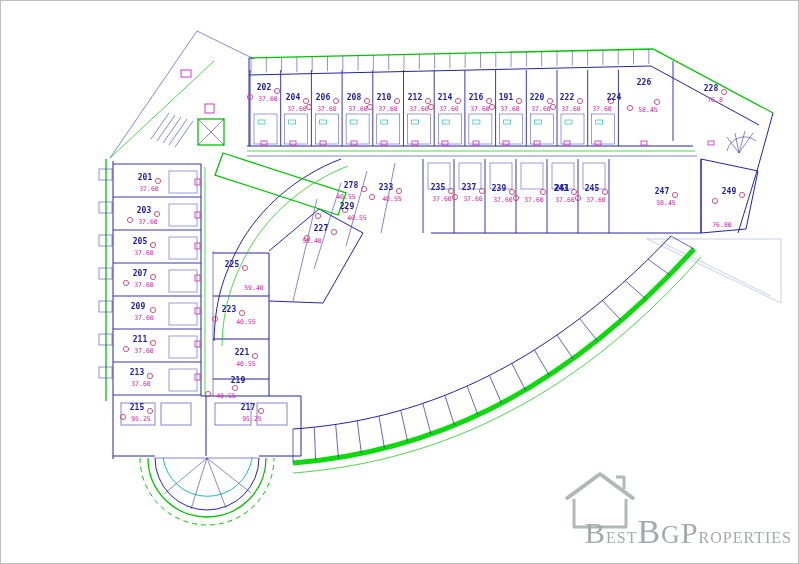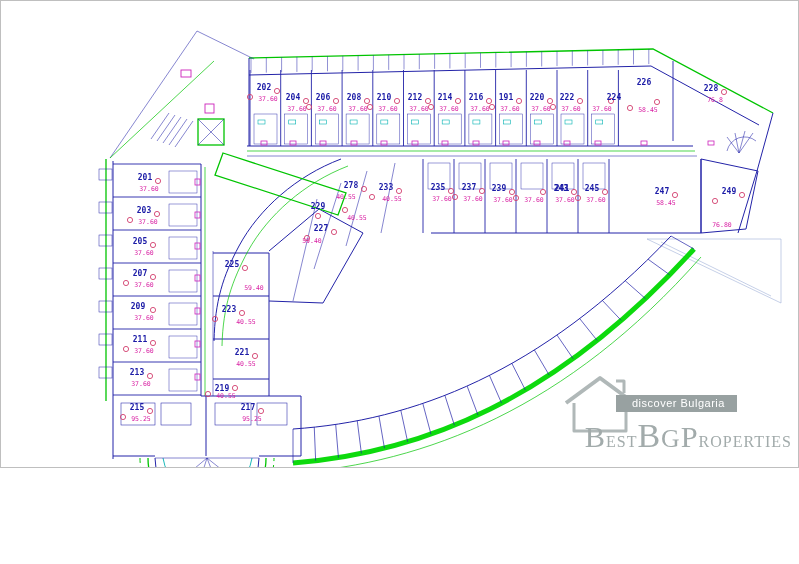--- a/index.html
+++ b/index.html
@@ -1,17 +1,17 @@
 <!DOCTYPE html>
 <html><head>
 <meta charset="utf-8">
 <style>
   html,body{margin:0;padding:0;background:#ffffff;}
   .canvas{
-    position:relative;width:799px;height:468px;background:#ffffff;
+    position:relative;width:799px;height:564px;background:#ffffff;
     border:1px solid #bfbfbf;box-sizing:border-box;overflow:hidden;
     font-family:"DejaVu Sans","Liberation Sans",sans-serif;
   }
   svg.plan{position:absolute;left:0;top:0;}
   
   .w {stroke:#2323a8;stroke-width:1;fill:none}
   .w2{stroke:#2323a8;stroke-width:.55;fill:none}
   .g {stroke:#00c400;stroke-width:1.3;fill:none}
   .g2{stroke:#00c400;stroke-width:.7;fill:none}
   .gb{stroke:#00d800;stroke-width:5;fill:none;opacity:.95}
@@ -319,21 +319,21 @@
       <span class="lbl no" style="left: 536px; top: 97px;">220</span>
       <span class="lbl area" style="left: 540px; top: 108px;">37.60</span>
       <span class="lbl no" style="left: 566px; top: 97px;">222</span>
       <span class="lbl area" style="left: 570px; top: 108px;">37.60</span>
       <span class="lbl no" style="left: 597px; top: 97px; margin-left: 16px;">224</span>
       <span class="lbl area" style="left: 601px; top: 108px;">37.60</span>
       <span class="lbl no" style="left: 643px; top: 82px;">226</span>
       <span class="lbl area" style="left: 647px; top: 109px;">58.45</span>
       <span class="lbl no" style="left: 710px; top: 88px;">228</span>
       <span class="lbl area" style="left: 714px; top: 99px;">76.8</span>
-      <span class="lbl no" style="left: 317px; top: 206px; text-align: center;">229</span>
+      <span class="lbl no" style="left: 346px; top: 206px; text-align: center;">229</span>
       <span class="lbl area" style="left: 356px; top: 217px;">40.55</span>
       <span class="lbl no" style="left: 350px; top: 185px;">278</span>
       <span class="lbl area" style="left: 345px; top: 196px;">40.55</span>
       <span class="lbl no" style="left: 385px; top: 187px;">233</span>
       <span class="lbl area" style="left: 391px; top: 198px;">40.55</span>
       <span class="lbl no" style="left: 437px; top: 187px;">235</span>
       <span class="lbl area" style="left: 441px; top: 198px;">37.60</span>
       <span class="lbl no" style="left: 468px; top: 187px;">237</span>
       <span class="lbl area" style="left: 472px; top: 198px;">37.60</span>
       <span class="lbl no" style="left: 498px; top: 188px;">239</span>
@@ -359,36 +359,35 @@
       <span class="lbl no" style="left: 137px; top: 306px; text-align: center;">209</span>
       <span class="lbl area" style="left: 143px; top: 317px;">37.60</span>
       <span class="lbl no" style="left: 139px; top: 339px;">211</span>
       <span class="lbl area" style="left: 143px; top: 350px;">37.60</span>
       <span class="lbl no" style="left: 136px; top: 372px;">213</span>
       <span class="lbl area" style="left: 140px; top: 383px;">37.60</span>
       <span class="lbl no" style="left: 136px; top: 407px;">215</span>
       <span class="lbl area" style="left: 140px; top: 418px;">95.25</span>
       <span class="lbl no" style="left: 247px; top: 407px;">217</span>
       <span class="lbl area" style="left: 251px; top: 418px;">95.25</span>
-      <span class="lbl no" style="left: 221px; top: 388px;">219</span>
+      <span class="lbl no" style="left: 221px; top: 380px; padding-left: 32px;">219</span>
       <span class="lbl area" style="left: 225px; top: 395px;">40.55</span>
       <span class="lbl no" style="left: 241px; top: 352px;">221</span>
       <span class="lbl area" style="left: 245px; top: 363px;">40.55</span>
       <span class="lbl no" style="left: 228px; top: 309px;">223</span>
       <span class="lbl area" style="left: 245px; top: 321px;">40.55</span>
       <span class="lbl no" style="left: 231px; top: 264px;">225</span>
       <span class="lbl area" style="left: 253px; top: 287px;">59.40</span>
       <span class="lbl no" style="left: 320px; top: 228px;">227</span>
       <span class="lbl area" style="left: 311px; top: 240px;">59.40</span>
     </div>
 
   <div class="watermark">
     <svg class="wm-house" width="84" height="64" viewBox="0 0 84 64">
       <path d="M58 10 L66 10 L66 22" fill="#ffffff" stroke="#b0b8b8" stroke-width="3" stroke-linejoin="round"></path>
       <path d="M8 32 L42 7 L76 32" fill="#ffffff" stroke="#b0b8b8" stroke-width="4" stroke-linejoin="round"></path>
       <path d="M16 32 L16 60 L68 60 L68 32" fill="#ffffff" stroke="#b0b8b8" stroke-width="3" stroke-linejoin="round"></path>
     </svg>
-    <div class="wm-ribbon">discover Bulgaria</div>
     <div class="wm-brand">
       <span>Best</span><span class="allcap">BG</span><span>Properties</span>
     </div>
   </div>
 </div>
 
 </body></html>

